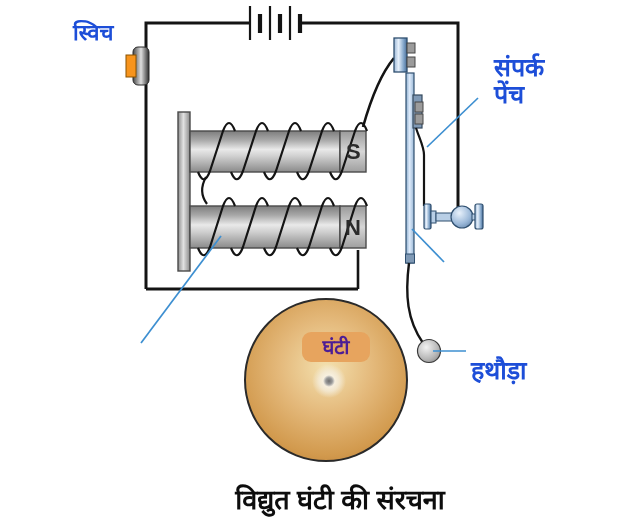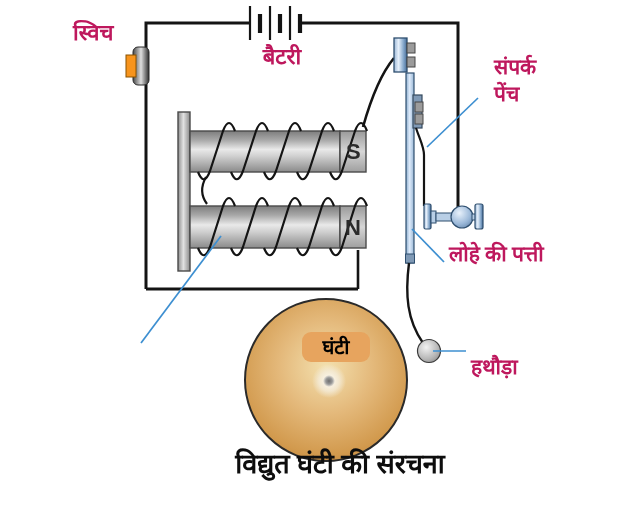--- a/index.html
+++ b/index.html
@@ -1,27 +1,27 @@
 <!DOCTYPE html>
 <html><head>
 <meta charset="utf-8">
 <style>
   html,body{margin:0;padding:0;background:#ffffff;}
   #stage{position:relative;width:642px;height:522px;background:#ffffff;overflow:hidden;
          font-family:"Liberation Sans","DejaVu Sans",sans-serif;}
   svg{position:absolute;left:0;top:0;}
-  .label{position:absolute;color:#be185d;font-weight:600;white-space:nowrap;
-         font-family:Liberation Serif, serif;}
+  .label{position:absolute;color:#1d4ed8;font-weight:600;white-space:nowrap;
+         font-family:Liberation Sans, sans-serif;}
   .lbl-22{font-size:22px;}
-  .lbl-21{font-size:21px;}
+  .lbl-21{font-size:25px;}
   .pole{position:absolute;color:#2b2b2b;font-weight:600;font-size:22px;}
   #bell-tag{position:absolute;left:302px;top:332px;width:68px;height:30px;
             background:#e7a45e;border-radius:9px;text-align:center;line-height:30px;
-            font-size:20px;font-weight:600;color:#000000;}
-  #caption{position:absolute;left:160px;top:444px;width:360px;text-align:center;
+            font-size:20px;font-weight:600;color:#4c1d95;}
+  #caption{position:absolute;left:160px;top:480px;width:360px;text-align:center;
            font-size:27px;font-weight:600;color:#0d0d0d;}
   #contact-screw-label{line-height:27px;}
 </style>
 </head>
 <body>
 
 <div id="stage">
 
   <svg width="642" height="522" viewBox="0 0 642 522">
     <defs>
@@ -157,26 +157,24 @@
 
     <g stroke="#3d8fd1" stroke-width="1.7">
       <line x1="141" y1="343" x2="221" y2="236"></line>
       <line x1="427" y1="147" x2="478" y2="98"></line>
       <line x1="412" y1="229" x2="444" y2="262"></line>
       <line x1="433" y1="351" x2="466" y2="351"></line>
     </g>
   </svg>
 
   <div class="label lbl-22" style="left:73px;top:16px;">स्विच</div>
-  <div class="label lbl-22" style="left:252px;top:40px;width:60px;text-align:center;">बैटरी</div>
   <div class="label lbl-21" id="contact-screw-label" style="left:494px;top:54px;">
     <div>संपर्क</div>
     <div>पेंच</div>
   </div>
-  <div class="label lbl-21" style="left:449px;top:239px;">लोहे की पत्ती</div>
   <div class="label lbl-21" style="left:471px;top:352px;">हथौड़ा</div>
 
   <div class="pole" style="left:346px;top:139px;">S</div>
   <div class="pole" style="left:345px;top:215px;">N</div>
 
   <div id="bell-tag">
     <span>घंटी</span>
   </div>
 
   <div id="caption">विद्युत घंटी की संरचना</div>

